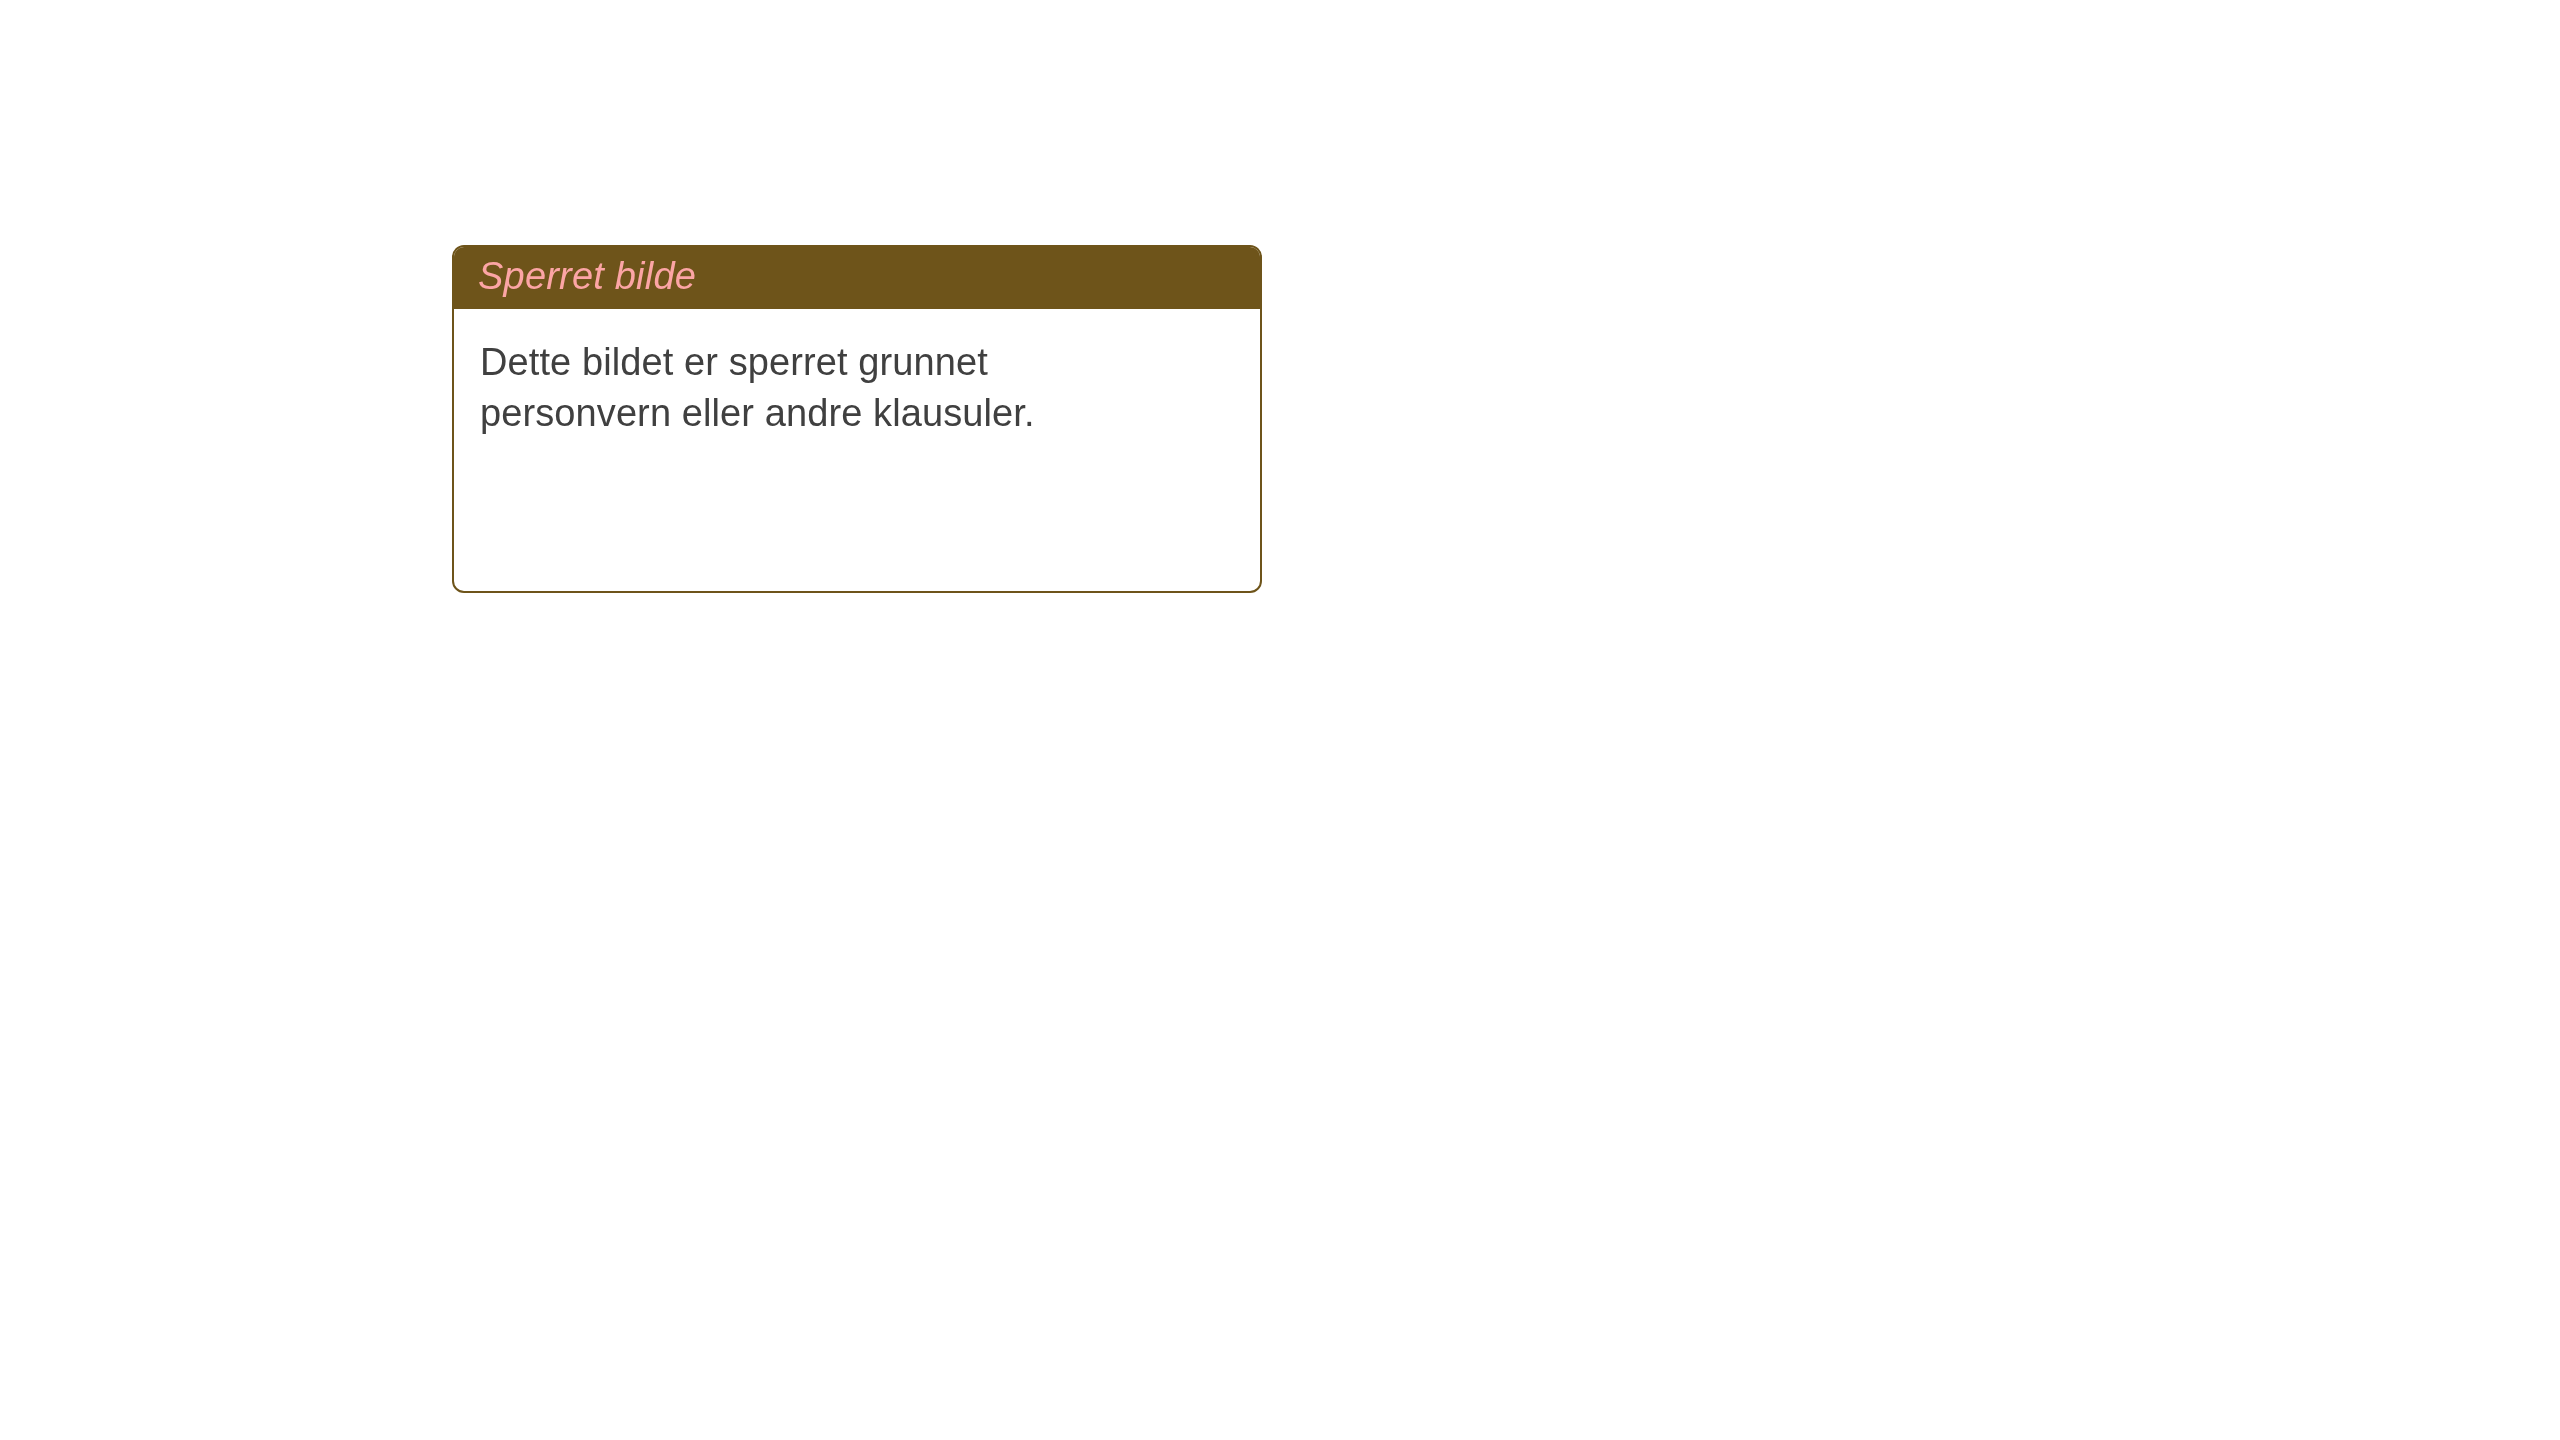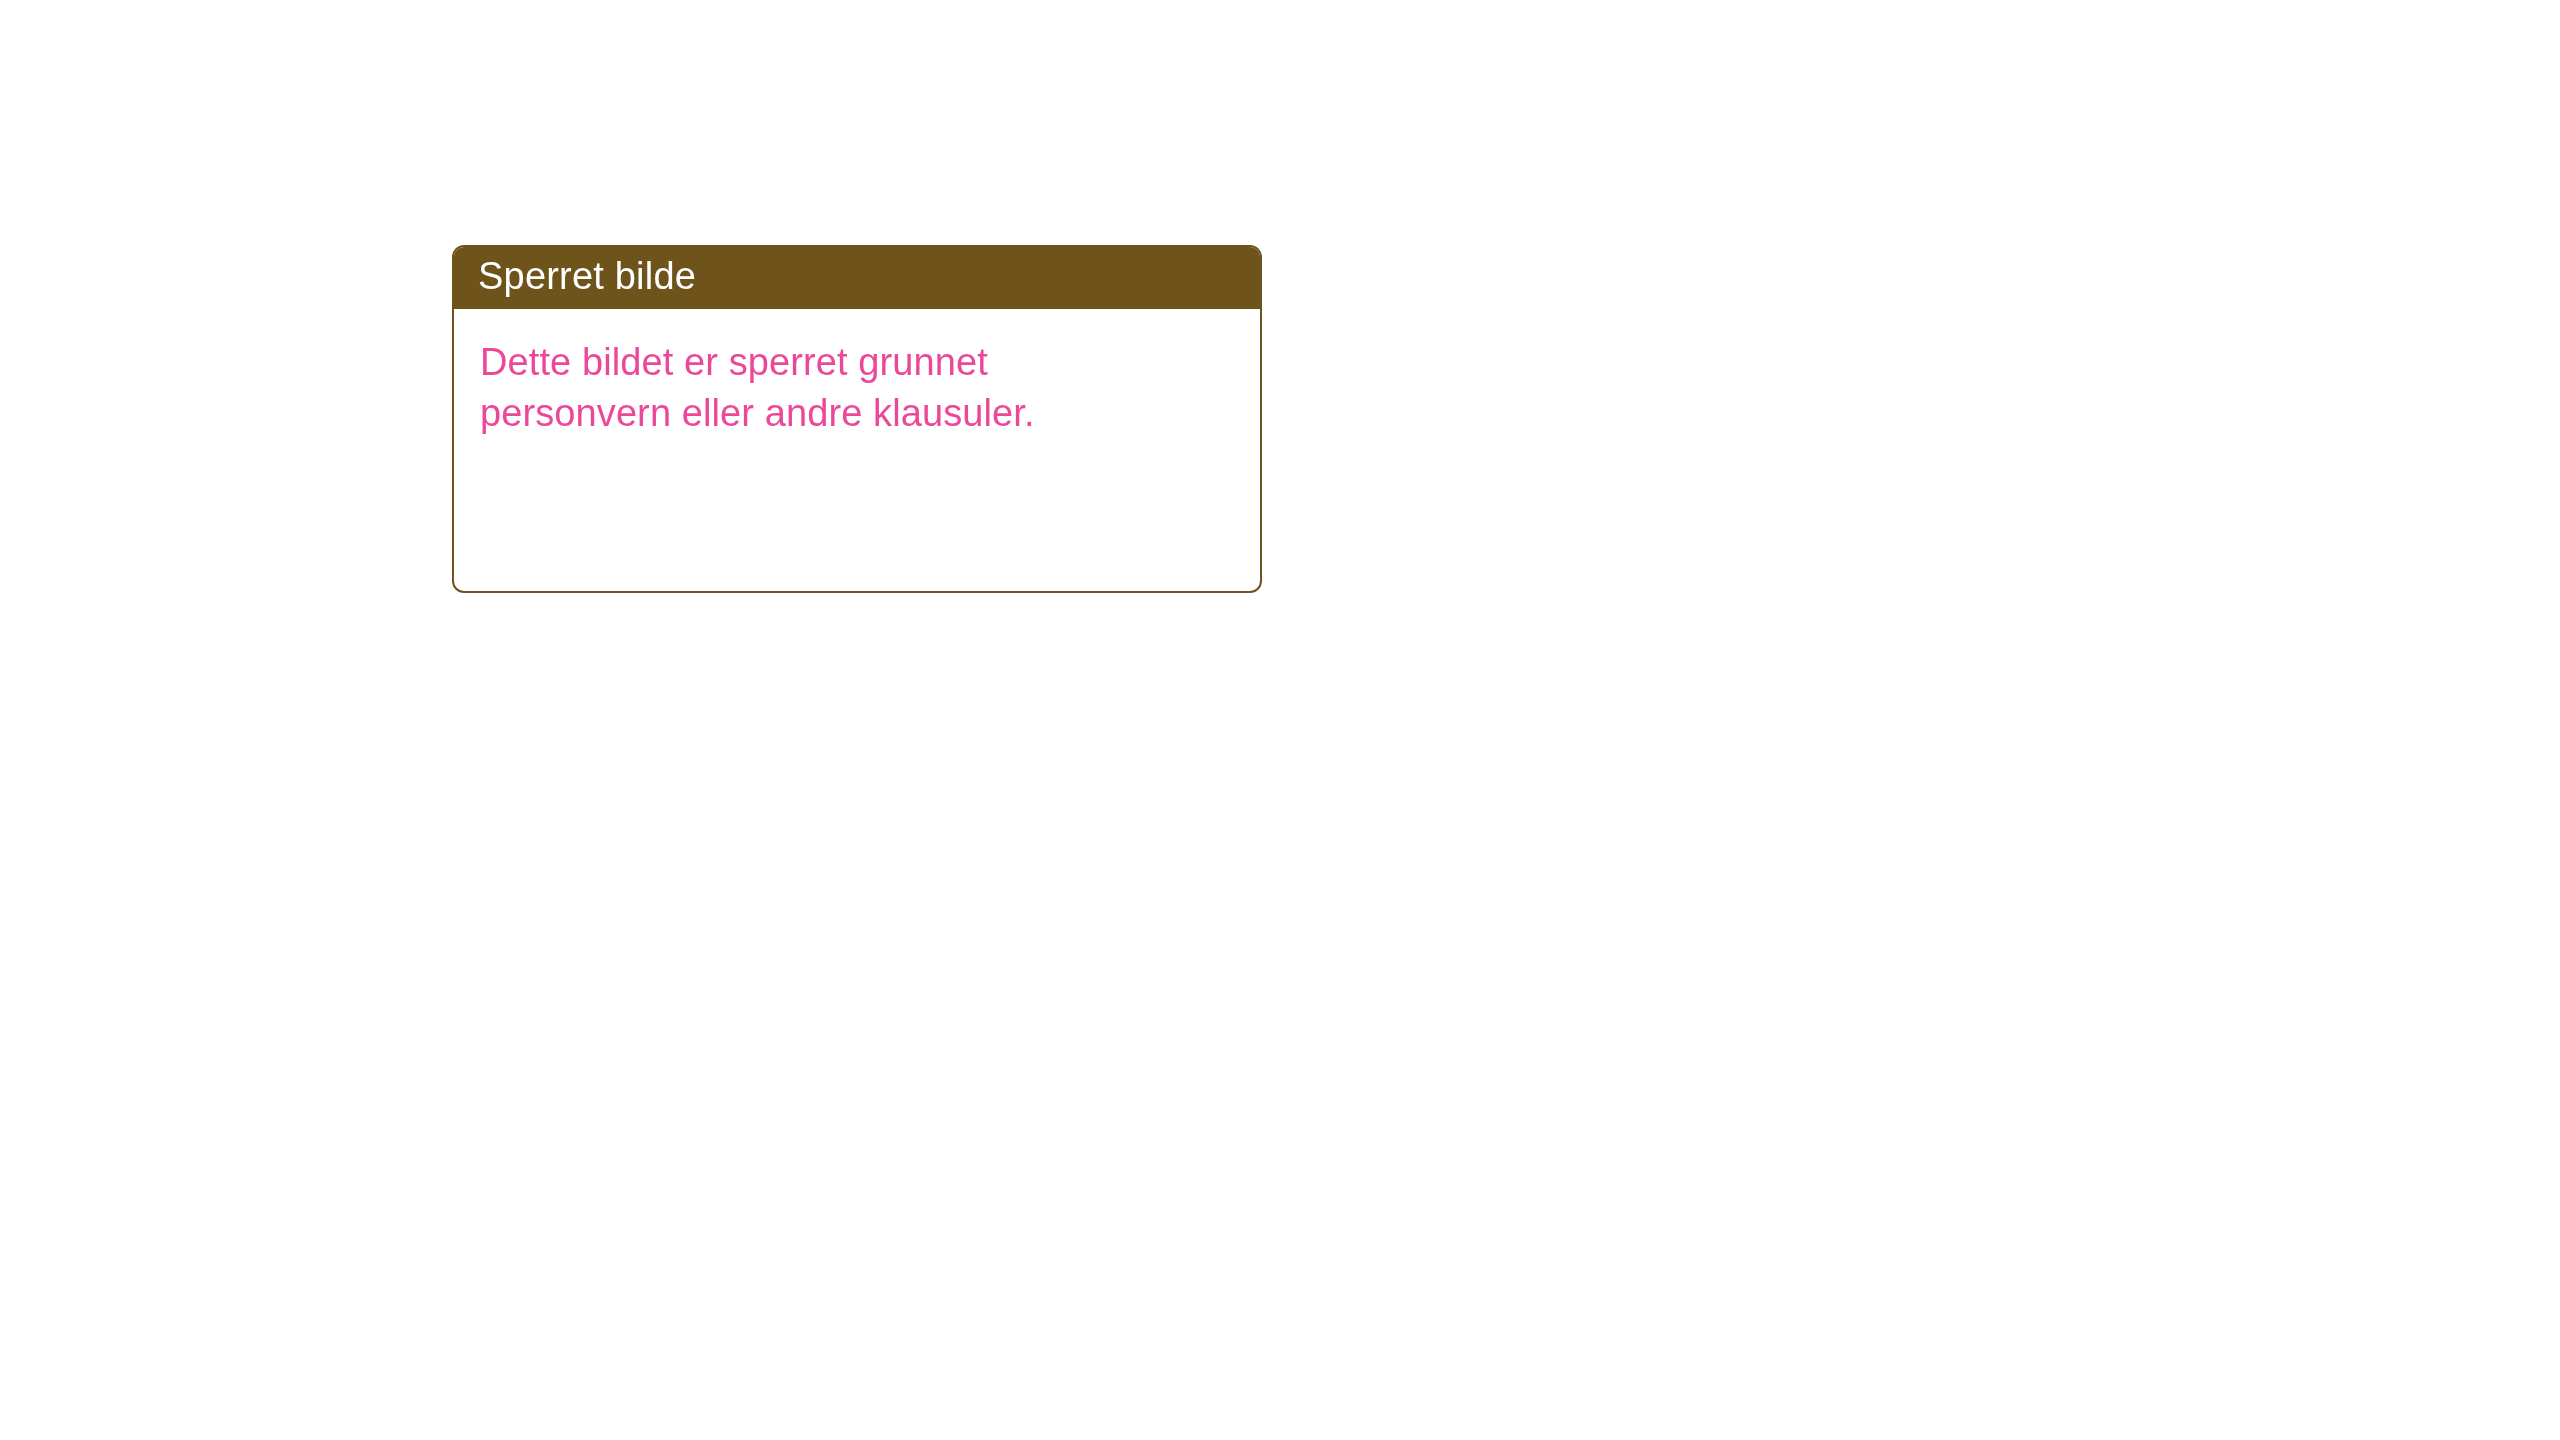--- a/index.html
+++ b/index.html
@@ -39,39 +39,40 @@
   .card-no {
     width: 810px;
     height: 348px;
   }
   .card-en {
     width: 810px;
     height: 348px;
   }
   .card-header {
     background: #6e541a;
-    color: #ffffff;
+    color: #fca5a5;
     font-size: 38px;
     line-height: 1.05;
     padding: 12px 0 14px 24px;
     box-sizing: border-box;
     height: 62px;
     display: flex;
     align-items: center;
     letter-spacing: 0.2px;
+    font-style: italic;
   }
   .card-body {
     padding: 28px 26px 24px 26px;
     box-sizing: border-box;
   }
   .card-body p {
     margin: 0;
     font-size: 38px;
     line-height: 1.33;
-    color: #ec4899;
+    color: #404040;
     letter-spacing: 0.1px;
     max-width: 640px;
   }
   .card-en .card-body p {
     max-width: 660px;
   }
 </style>
 </head>
 <body>
 

